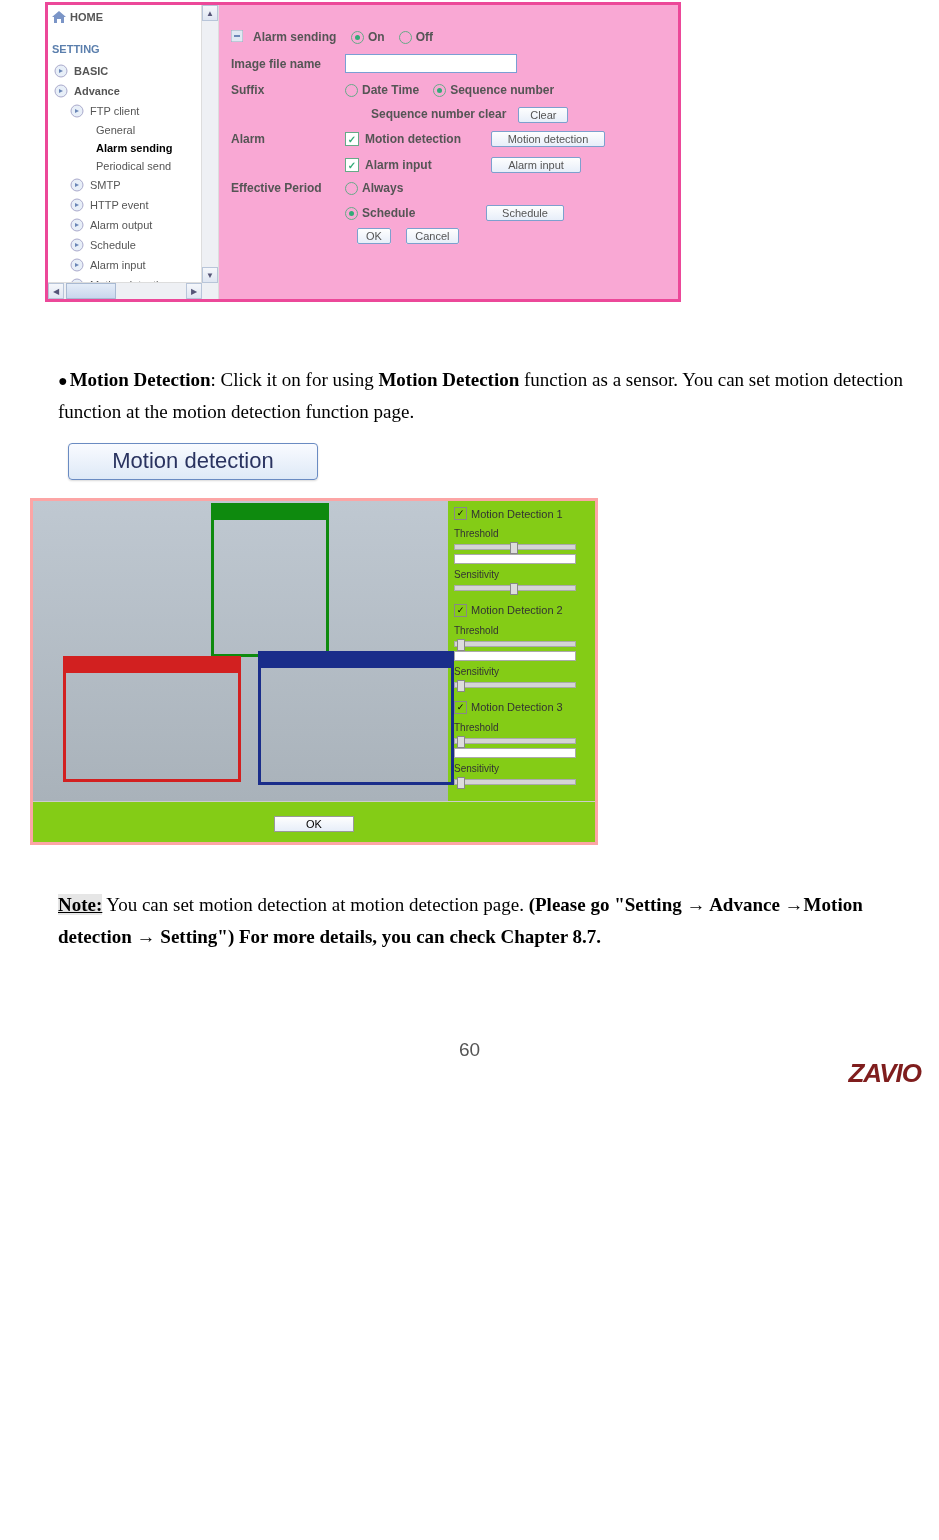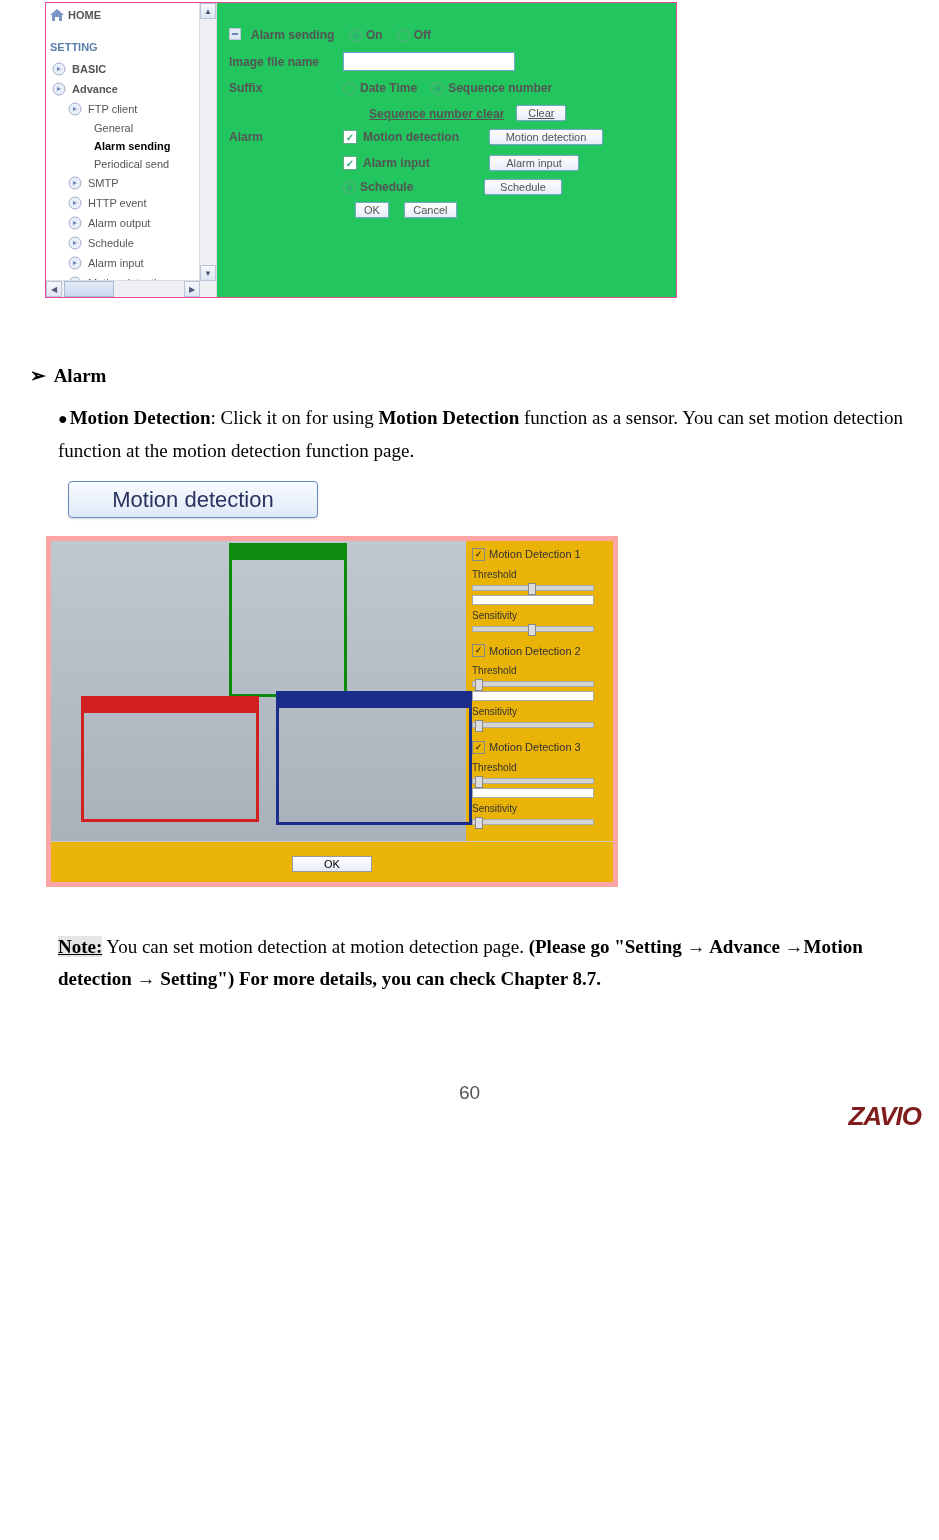--- a/index.html
+++ b/index.html
@@ -1,19 +1,19 @@
 <!DOCTYPE html>
 <html><head>
   <meta charset="utf-8">
   <style>
     body { margin: 0; padding: 0; font-family: Arial, sans-serif; background: #fff; color: #000; }
     .page { width: 939px; margin: 0 auto; padding: 0 30px 30px 30px; box-sizing: border-box; position: relative; }
     
     
-    .settings-panel { border: 1px solid #ec4899; display: flex; margin-left: 15px; margin-top: 2px; background: #22c55e; width: 630px; }
+    .settings-panel { border: 3px solid #ec4899; display: flex; margin-left: 15px; margin-top: 2px; background: #f9a8d4; width: 630px; }
     .sidebar { width: 170px; background: #fff; font-size: 11px; color: #555; border-right: 1px solid #ddd; position: relative; }
     .sidebar-inner { padding: 4px 0; }
     .home-row { display: flex; align-items: center; padding: 2px 4px; font-weight: bold; color: #555; }
     .home-icon { width: 14px; height: 12px; margin-right: 4px; display: inline-block; }
     .section-label { margin: 18px 4px 6px 4px; color: #5b7fad; font-weight: bold; font-size: 11px; }
     .tree-item { display: flex; align-items: center; padding: 3px 4px 3px 6px; color: #555; font-weight: bold; cursor: pointer; }
     .tree-item.sub { padding-left: 22px; font-weight: normal; font-size: 11px; }
     .tree-item.subsub { padding-left: 48px; font-weight: normal; font-size: 11px; }
     .tree-item.active { font-weight: bold; color: #000; }
     .expand-icon { width: 16px; height: 14px; margin-right: 4px; display: inline-block; }
@@ -27,38 +27,38 @@
     .main-panel { flex: 1; padding: 25px 12px 12px 12px; font-size: 12px; color: #555; }
     .row { display: flex; align-items: center; margin-bottom: 10px; }
     .row-label { width: 114px; color: #555; font-weight: bold; }
     .radio { width: 11px; height: 11px; border: 1px solid #6a8; border-radius: 50%; display: inline-flex; align-items: center; justify-content: center; margin-right: 4px; }
     .radio.checked::after { content: ""; width: 5px; height: 5px; border-radius: 50%; background: #3a7; }
     .radio-label { margin-right: 14px; font-weight: bold; color: #555; }
     .text-input { width: 170px; height: 17px; border: 1px solid #7a9fd4; background: #fff; }
     .checkbox { width: 12px; height: 12px; border: 1px solid #6a8; display: inline-flex; align-items: center; justify-content: center; margin-right: 6px; background: #fff; }
     .checkbox.checked::after { content: "✓"; color: #3a7; font-size: 10px; font-weight: bold; }
     .sub-row { display: flex; align-items: center; margin-bottom: 8px; padding-left: 114px; }
-    .sub-row-offset { display: flex; align-items: flex-end; margin-bottom: 8px; padding-left: 140px; text-decoration: underline; }
+    .sub-row-offset { display: flex; align-items: flex-start; margin-bottom: 8px; padding-left: 140px; }
     .ui-btn { padding: 1px 8px; font-size: 11px; background: linear-gradient(#fefefe,#e7eef9); border: 1px solid #7da0ce; border-radius: 2px; cursor: pointer; text-align: center; }
     .ui-btn.sm { min-width: 32px; }
     .action-row { padding-left: 126px; margin-top: 6px; }
     .action-row .ui-btn { min-width: 52px; margin-right: 12px; }
     
     
     .doc-body { margin-top: 62px; font-family: "Times New Roman", serif; font-size: 19px; line-height: 1.7; }
     .section-head { font-weight: bold; font-size: 19px; margin-bottom: 10px; }
     .triangle { margin-right: 4px; }
     .bullet-para { padding-left: 28px; margin-bottom: 14px; }
     .dot { font-size: 16px; margin-right: 2px; }
     
     
     .md-button { margin-left: 38px; width: 248px; height: 35px; border: 1px solid #6a8bc2; border-radius: 4px; background: linear-gradient(#f9fbff,#dee9f7); display: flex; align-items: center; justify-content: center; color: #2a3360; font-size: 22px; font-family: Arial, sans-serif; box-shadow: 0 1px 2px rgba(0,0,0,.15); margin-bottom: 18px; }
     
     
-    .md-config { margin-left: 16px; width: 562px; border: 5px solid #fca5a5; background: #eab308; font-family: Arial, sans-serif; }
+    .md-config { width: 562px; border: 3px solid #fca5a5; background: #84cc16; font-family: Arial, sans-serif; }
     .md-config-top { display: flex; }
     .md-video { width: 415px; height: 300px; background: linear-gradient(#bfc8d1,#a9b2ba); position: relative; }
     .zone-green { position: absolute; left: 178px; top: 2px; width: 112px; height: 148px; border: 3px solid #0e8a0e; }
     .zone-green .zh { height: 14px; background: #0e8a0e; }
     .zone-red { position: absolute; left: 30px; top: 155px; width: 172px; height: 120px; border: 3px solid #d22020; }
     .zone-red .zh { height: 14px; background: #d22020; }
     .zone-blue { position: absolute; left: 225px; top: 150px; width: 190px; height: 128px; border: 3px solid #1a2d8a; }
     .zone-blue .zh { height: 14px; background: #1a2d8a; }
     .md-side { flex: 1; padding: 4px 6px; font-size: 11px; color: #333; }
     .md-group { margin-bottom: 10px; }
@@ -231,37 +231,38 @@
         <span class="row-label">Alarm</span>
         <span class="checkbox checked"></span>
         <span class="radio-label" style="width:112px;">Motion detection</span>
         <span class="ui-btn" style="min-width:96px;">Motion detection</span>
       </div>
       <div class="sub-row">
         <span class="checkbox checked"></span>
         <span class="radio-label" style="width:112px;">Alarm input</span>
         <span class="ui-btn" style="min-width:72px;">Alarm input</span>
       </div>
+      <div class="row">
+        <span class="row-label">Effective Period</span>
+        <span class="radio"></span>
+        <span class="radio-label">Always</span>
+      </div>
       <div class="sub-row">
         <span class="radio checked"></span>
         <span class="radio-label" style="width:110px;">Schedule</span>
         <span class="ui-btn" style="min-width:60px;">Schedule</span>
       </div>
       <div class="action-row">
         <span class="ui-btn">OK</span>
         <span class="ui-btn">Cancel</span>
       </div>
     </div>
   </div>
 
   <div class="doc-body">
-    <div class="section-head">
-      <span class="triangle">➢</span>
-      <span>Alarm</span>
-    </div>
     <div class="bullet-para">
       <span class="dot">●</span><b>Motion Detection</b><span>: Click it on for using </span><b>Motion Detection</b><span> function as a sensor. You can set motion detection function at the motion detection function page.</span>
     </div>
 
     <div class="md-button">
       <span>Motion detection</span>
     </div>
 
     <div class="md-config">
       <div class="md-config-top">

